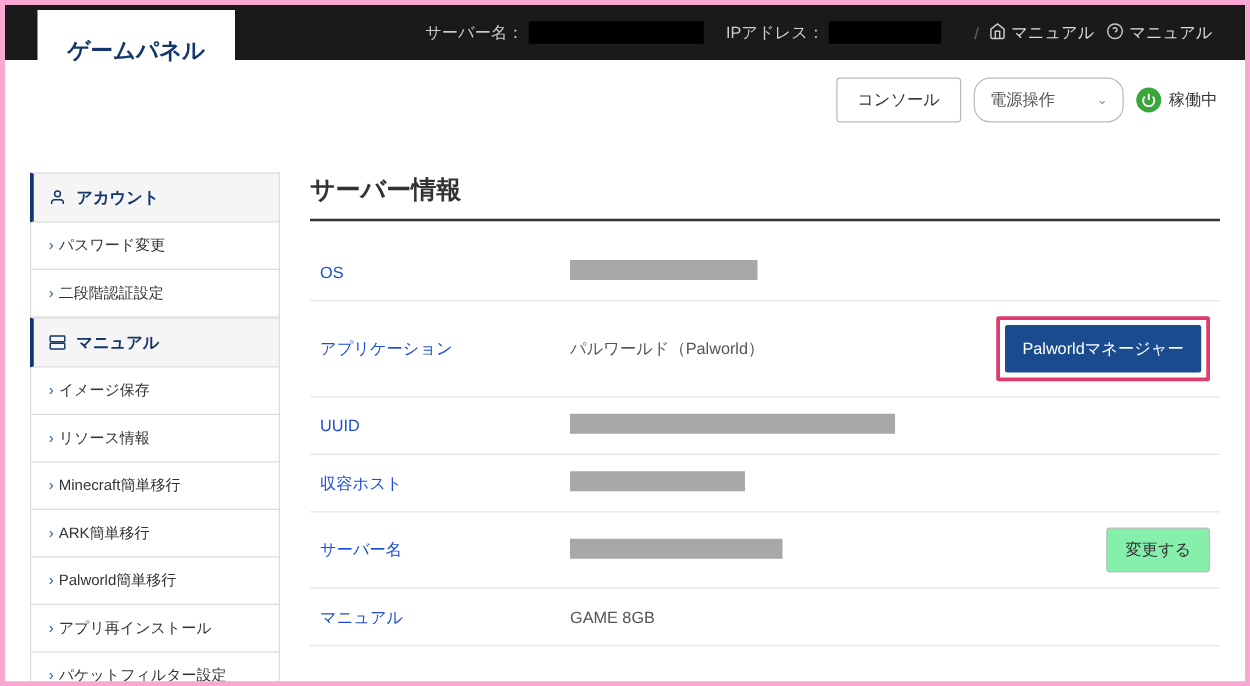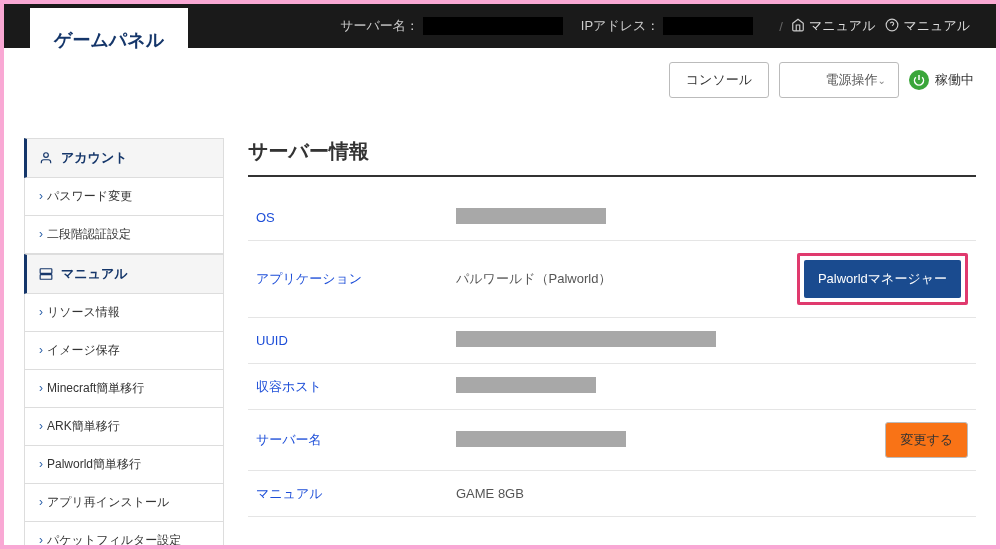--- a/index.html
+++ b/index.html
@@ -14,21 +14,21 @@
     .header-value-block { background: #000; display: inline-block; width: 140px; height: 18px; margin-right: 18px; }
     .header-value-block.ip { width: 90px; }
     .header-sep { color: #666; margin: 0 8px; }
     .home-icon { display: inline-block; margin-right: 4px; vertical-align: middle; }
     .help-icon { display: inline-block; margin-right: 4px; vertical-align: middle; }
     .header-link { color: #ddd; margin-right: 10px; cursor: pointer; }
     
     
     .toolbar { display: flex; justify-content: flex-end; align-items: center; padding: 14px 22px 10px 0; gap: 10px; }
     .btn-outline { border: 1px solid #bbb; background: #fff; padding: 8px 16px; border-radius: 3px; color: #333; cursor: pointer; font-size: 13px; }
-    .select-power { border: 1px solid #bbb; background: #fff; padding: 8px 12px; border-radius: 3px; color: #555; min-width: 120px; display: flex; justify-content: flex-end; align-items: center; cursor: pointer; }
+    .select-power { border: 1px solid #bbb; background: #fff; padding: 8px 12px; border-radius: 13px; color: #555; min-width: 120px; display: flex; justify-content: space-between; align-items: center; cursor: pointer; }
     .chevron { color: #888; font-size: 10px; }
     .status { display: flex; align-items: center; gap: 6px; color: #333; }
     .power-icon { width: 20px; height: 20px; border-radius: 50%; background: #3aa63a; display: flex; align-items: center; justify-content: center; }
     
     
     .content { display: flex; padding: 0 20px; gap: 24px; margin-top: 30px; }
     .sidebar { width: 200px; }
     .main { flex: 1; }
     
     
@@ -42,21 +42,21 @@
     .info-row { display: flex; align-items: center; border-bottom: 1px solid #e5e5e5; padding: 12px 8px; min-height: 46px; }
     .info-label { width: 200px; color: #1d4ed8; }
     .info-value { flex: 1; color: #555; }
     .redacted { background: #a8a8a8; display: inline-block; height: 16px; }
     .redacted.w150 { width: 150px; }
     .redacted.w140 { width: 140px; }
     .redacted.w260 { width: 260px; }
     .redacted.w170 { width: 170px; }
     .btn-primary { background: #1a4b8f; color: #fff; border: none; padding: 10px 14px; border-radius: 2px; cursor: pointer; font-size: 13px; }
     .highlight-box { border: 3px solid #e03a6e; padding: 4px; border-radius: 2px; display: inline-block; }
-    .btn-change { border: 1px solid #bbb; background: #f97316; padding: 8px 14px; border-radius: 3px; color: #333; cursor: pointer; font-size: 13px; }
+    .btn-change { border: 1px solid #bbb; background: #86efac; padding: 8px 14px; border-radius: 3px; color: #333; cursor: pointer; font-size: 13px; }
     .row-action { margin-left: auto; }
     
     .user-svg { width: 14px; height: 14px; }
     .server-svg { width: 14px; height: 14px; }
   </style>
 </head>
 <body>
 
 <div class="frame">
   <div class="header">
@@ -115,22 +115,22 @@
 
       <div class="side-header">
         <svg class="server-svg" viewBox="0 0 24 24" fill="none" stroke="#15366a" stroke-width="2">
             <rect x="2" y="3" width="20" height="8" rx="1"></rect>
             <rect x="2" y="13" width="20" height="8" rx="1"></rect>
             <line x1="6" y1="7" x2="6" y2="7"></line>
             <line x1="6" y1="17" x2="6" y2="17"></line>
           </svg>
         <span>マニュアル</span>
       </div>
+      <div class="side-sub"><span class="caret">›</span><span>イメージ保存</span></div>
       <div class="side-sub"><span class="caret">›</span><span>リソース情報</span></div>
-      <div class="side-sub"><span class="caret">›</span><span>イメージ保存</span></div>
       <div class="side-sub"><span class="caret">›</span><span>Minecraft簡単移行</span></div>
       <div class="side-sub"><span class="caret">›</span><span>ARK簡単移行</span></div>
       <div class="side-sub"><span class="caret">›</span><span>Palworld簡単移行</span></div>
       <div class="side-sub"><span class="caret">›</span><span>アプリ再インストール</span></div>
       <div class="side-sub"><span class="caret">›</span><span>パケットフィルター設定</span></div>
     </div>
 
     <div class="main">
       <h1 class="page-title">サーバー情報</h1>
 

